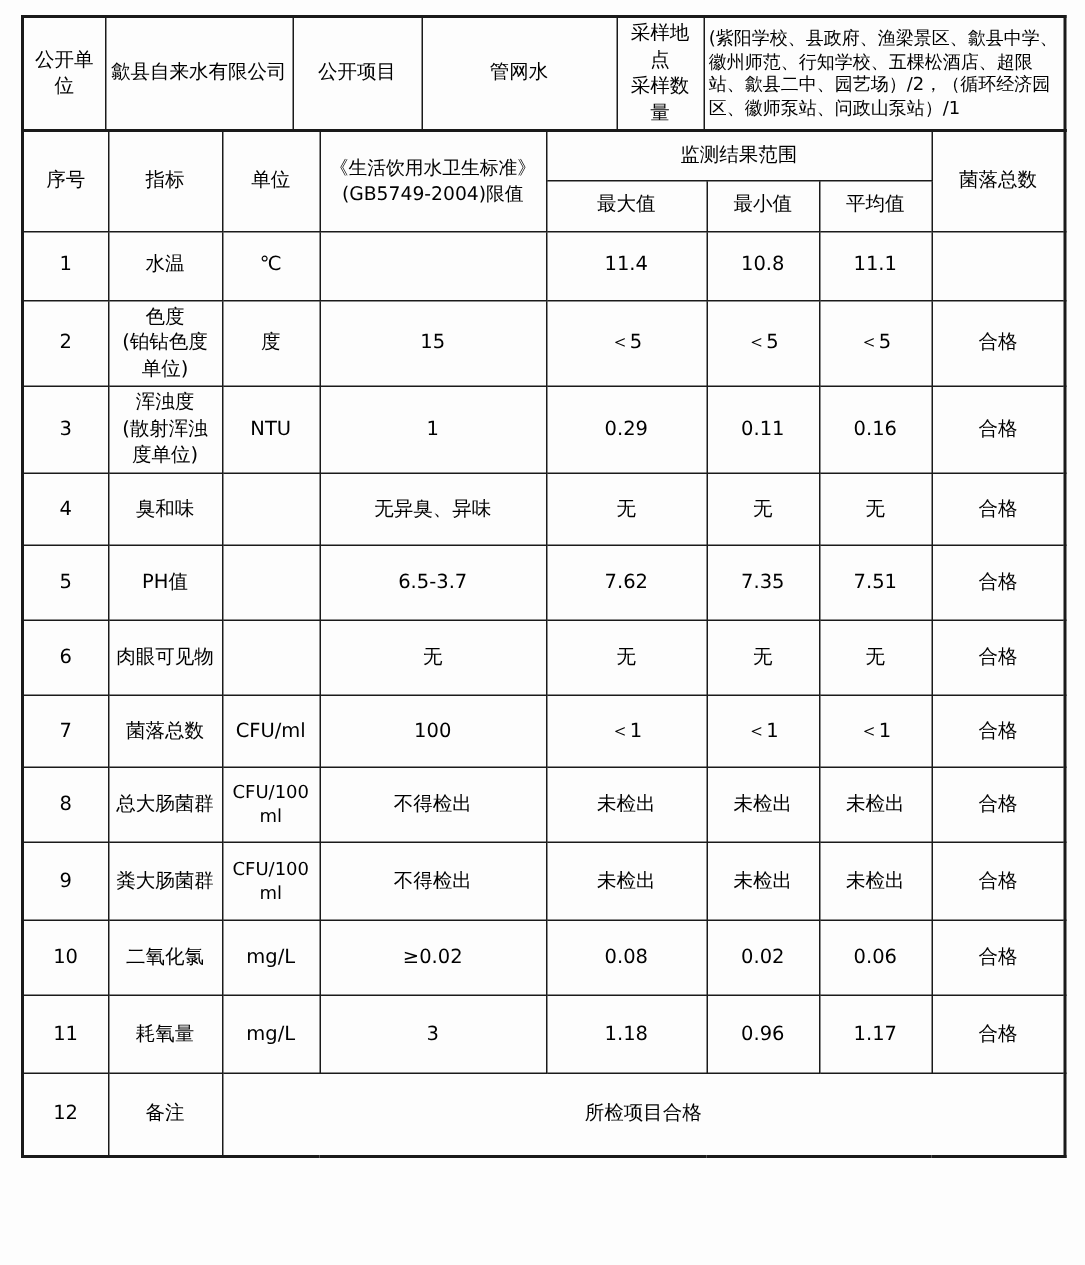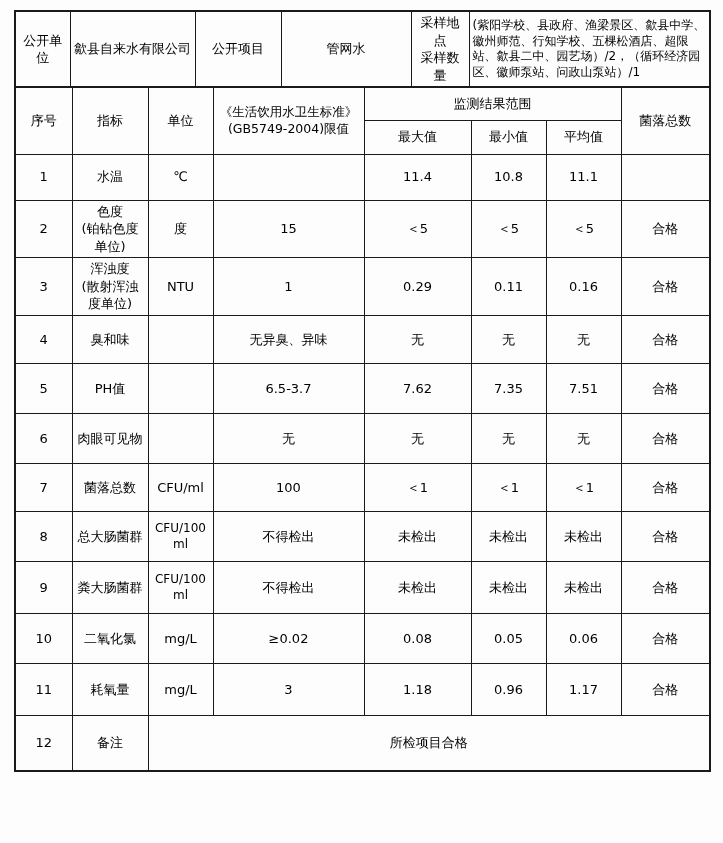--- a/index.html
+++ b/index.html
@@ -183,21 +183,21 @@
       <td>未检出</td>
       <td>未检出</td>
       <td>合格</td>
     </tr>
     <tr style="height:50px">
       <td>10</td>
       <td>二氧化氯</td>
       <td>mg/L</td>
       <td>≥0.02</td>
       <td>0.08</td>
-      <td>0.05</td>
+      <td>0.02</td>
       <td>0.06</td>
       <td>合格</td>
     </tr>
     <tr style="height:52px">
       <td>11</td>
       <td>耗氧量</td>
       <td>mg/L</td>
       <td>3</td>
       <td>1.18</td>
       <td>0.96</td>

